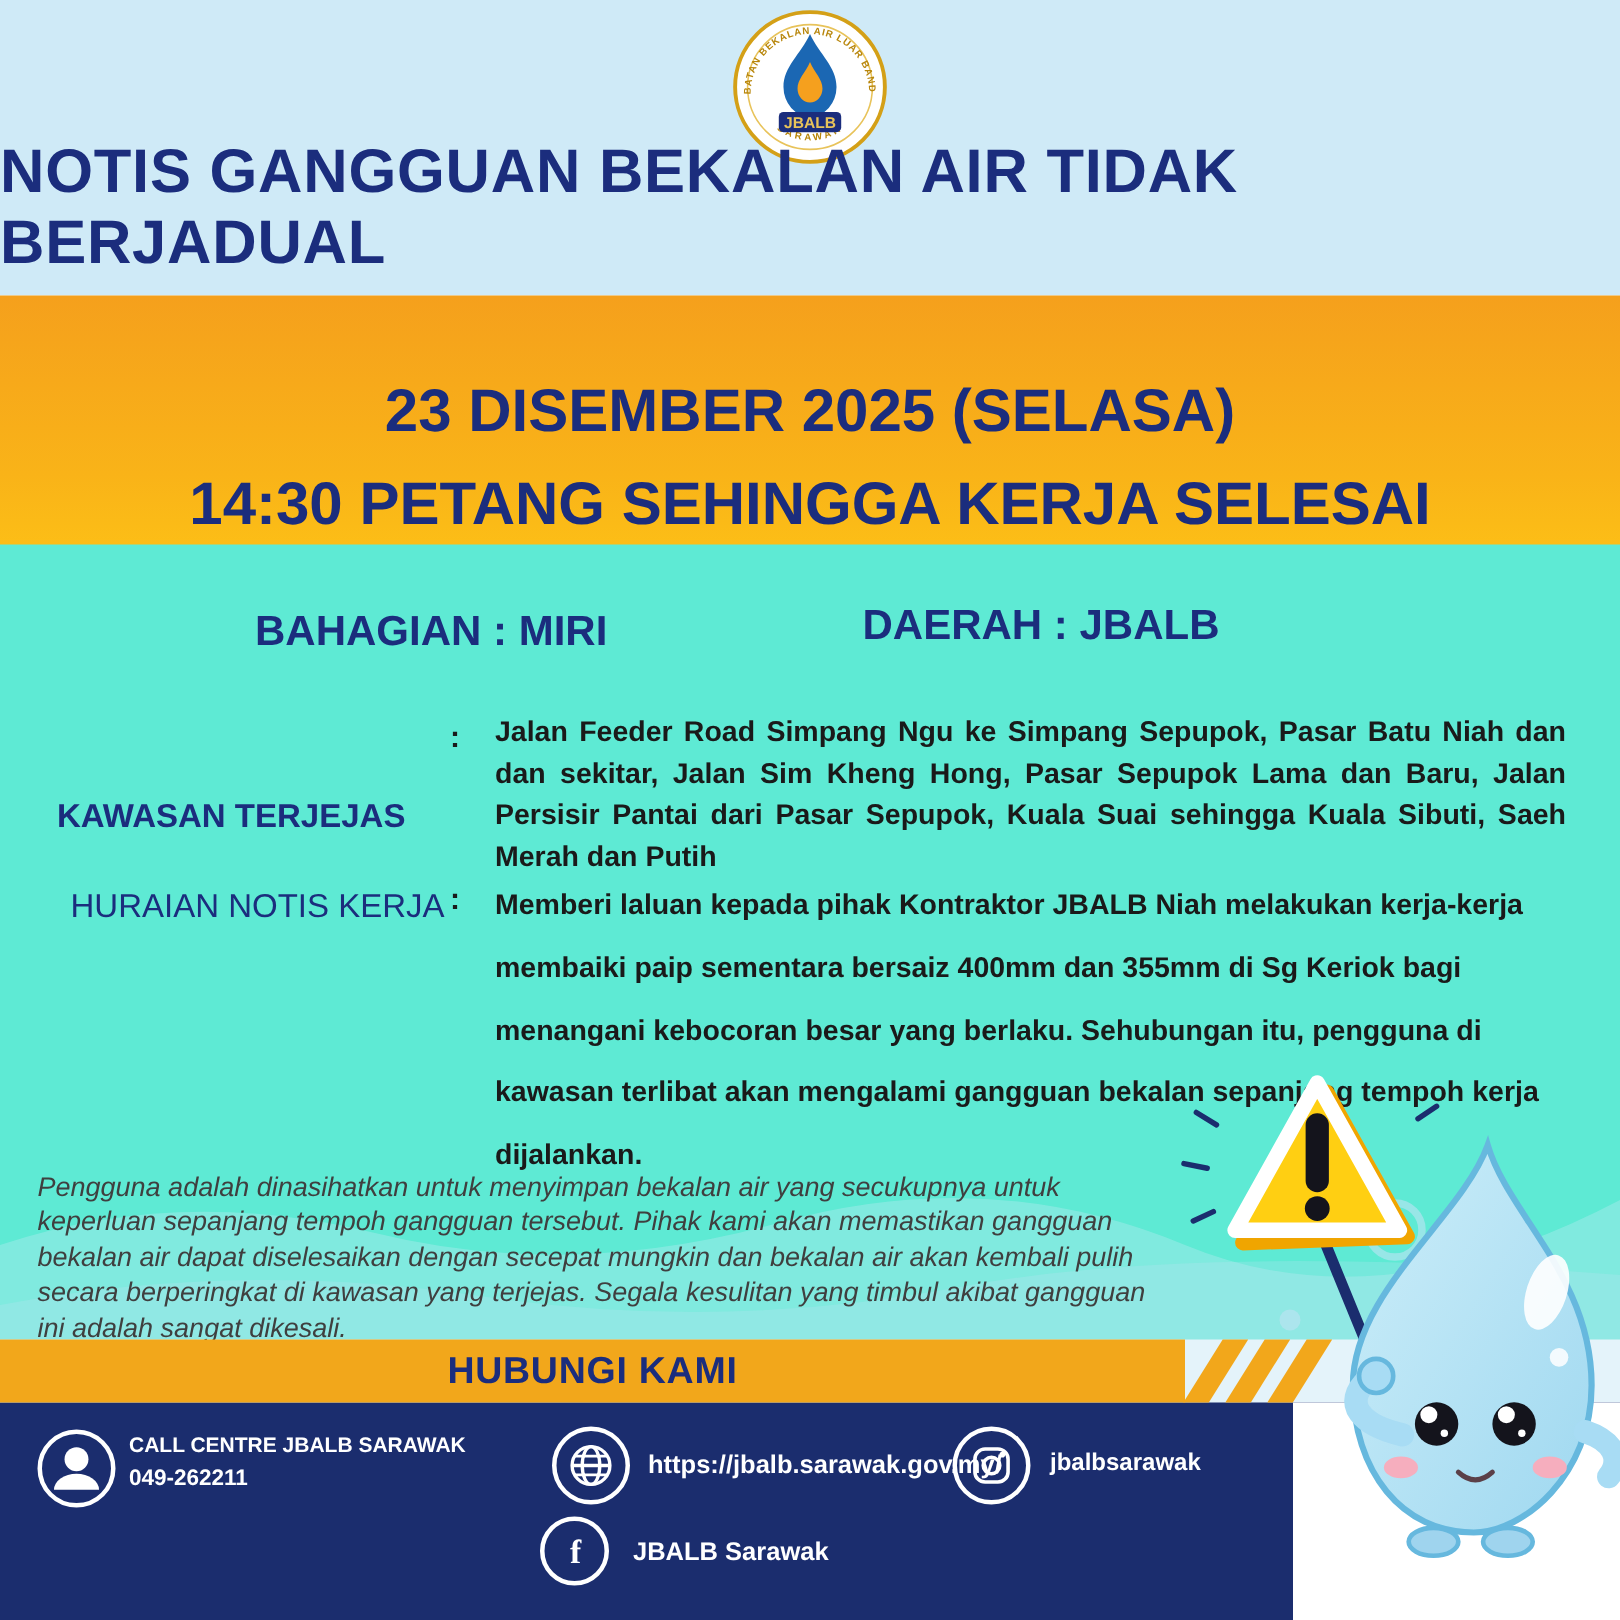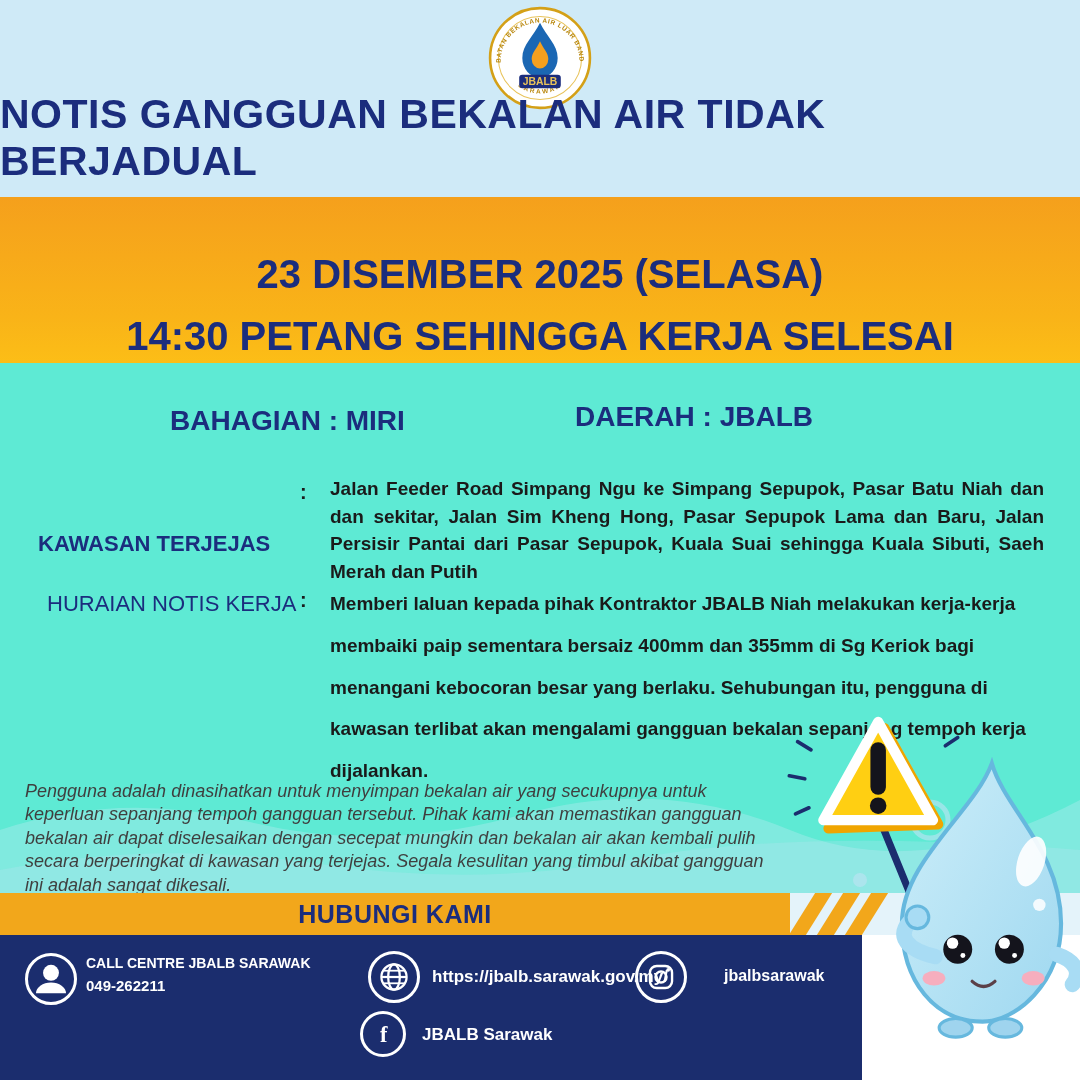--- a/index.html
+++ b/index.html
@@ -56,21 +56,21 @@
   .c-text { position:absolute; color:#ffffff; font-weight:bold; }
 
   .phone-icon { left:25px; top:18px; }
   .phone-text1 { left:86px; top:20px; font-size:14px; }
   .phone-text2 { left:86px; top:42px; font-size:15px; }
 
   .globe-icon { left:368px; top:16px; }
   .web-text { left:432px; top:32px; font-size:17px; }
 
   .insta-icon { left:635px; top:16px; }
-  .insta-text { left:700px; top:32px; font-size:16px;margin-left:24px; }
+  .insta-text { left:700px; top:32px; font-size:16px; }
 
   .fb-icon { left:360px; top:76px; width:46px; height:46px; }
   .fb-text { left:422px; top:90px; font-size:17px; }
 
   
   .mascot { position:absolute; right:-10px; top:705px; width:310px; height:375px; z-index:3; pointer-events:none; }
 </style>
 </head>
 <body>
 

